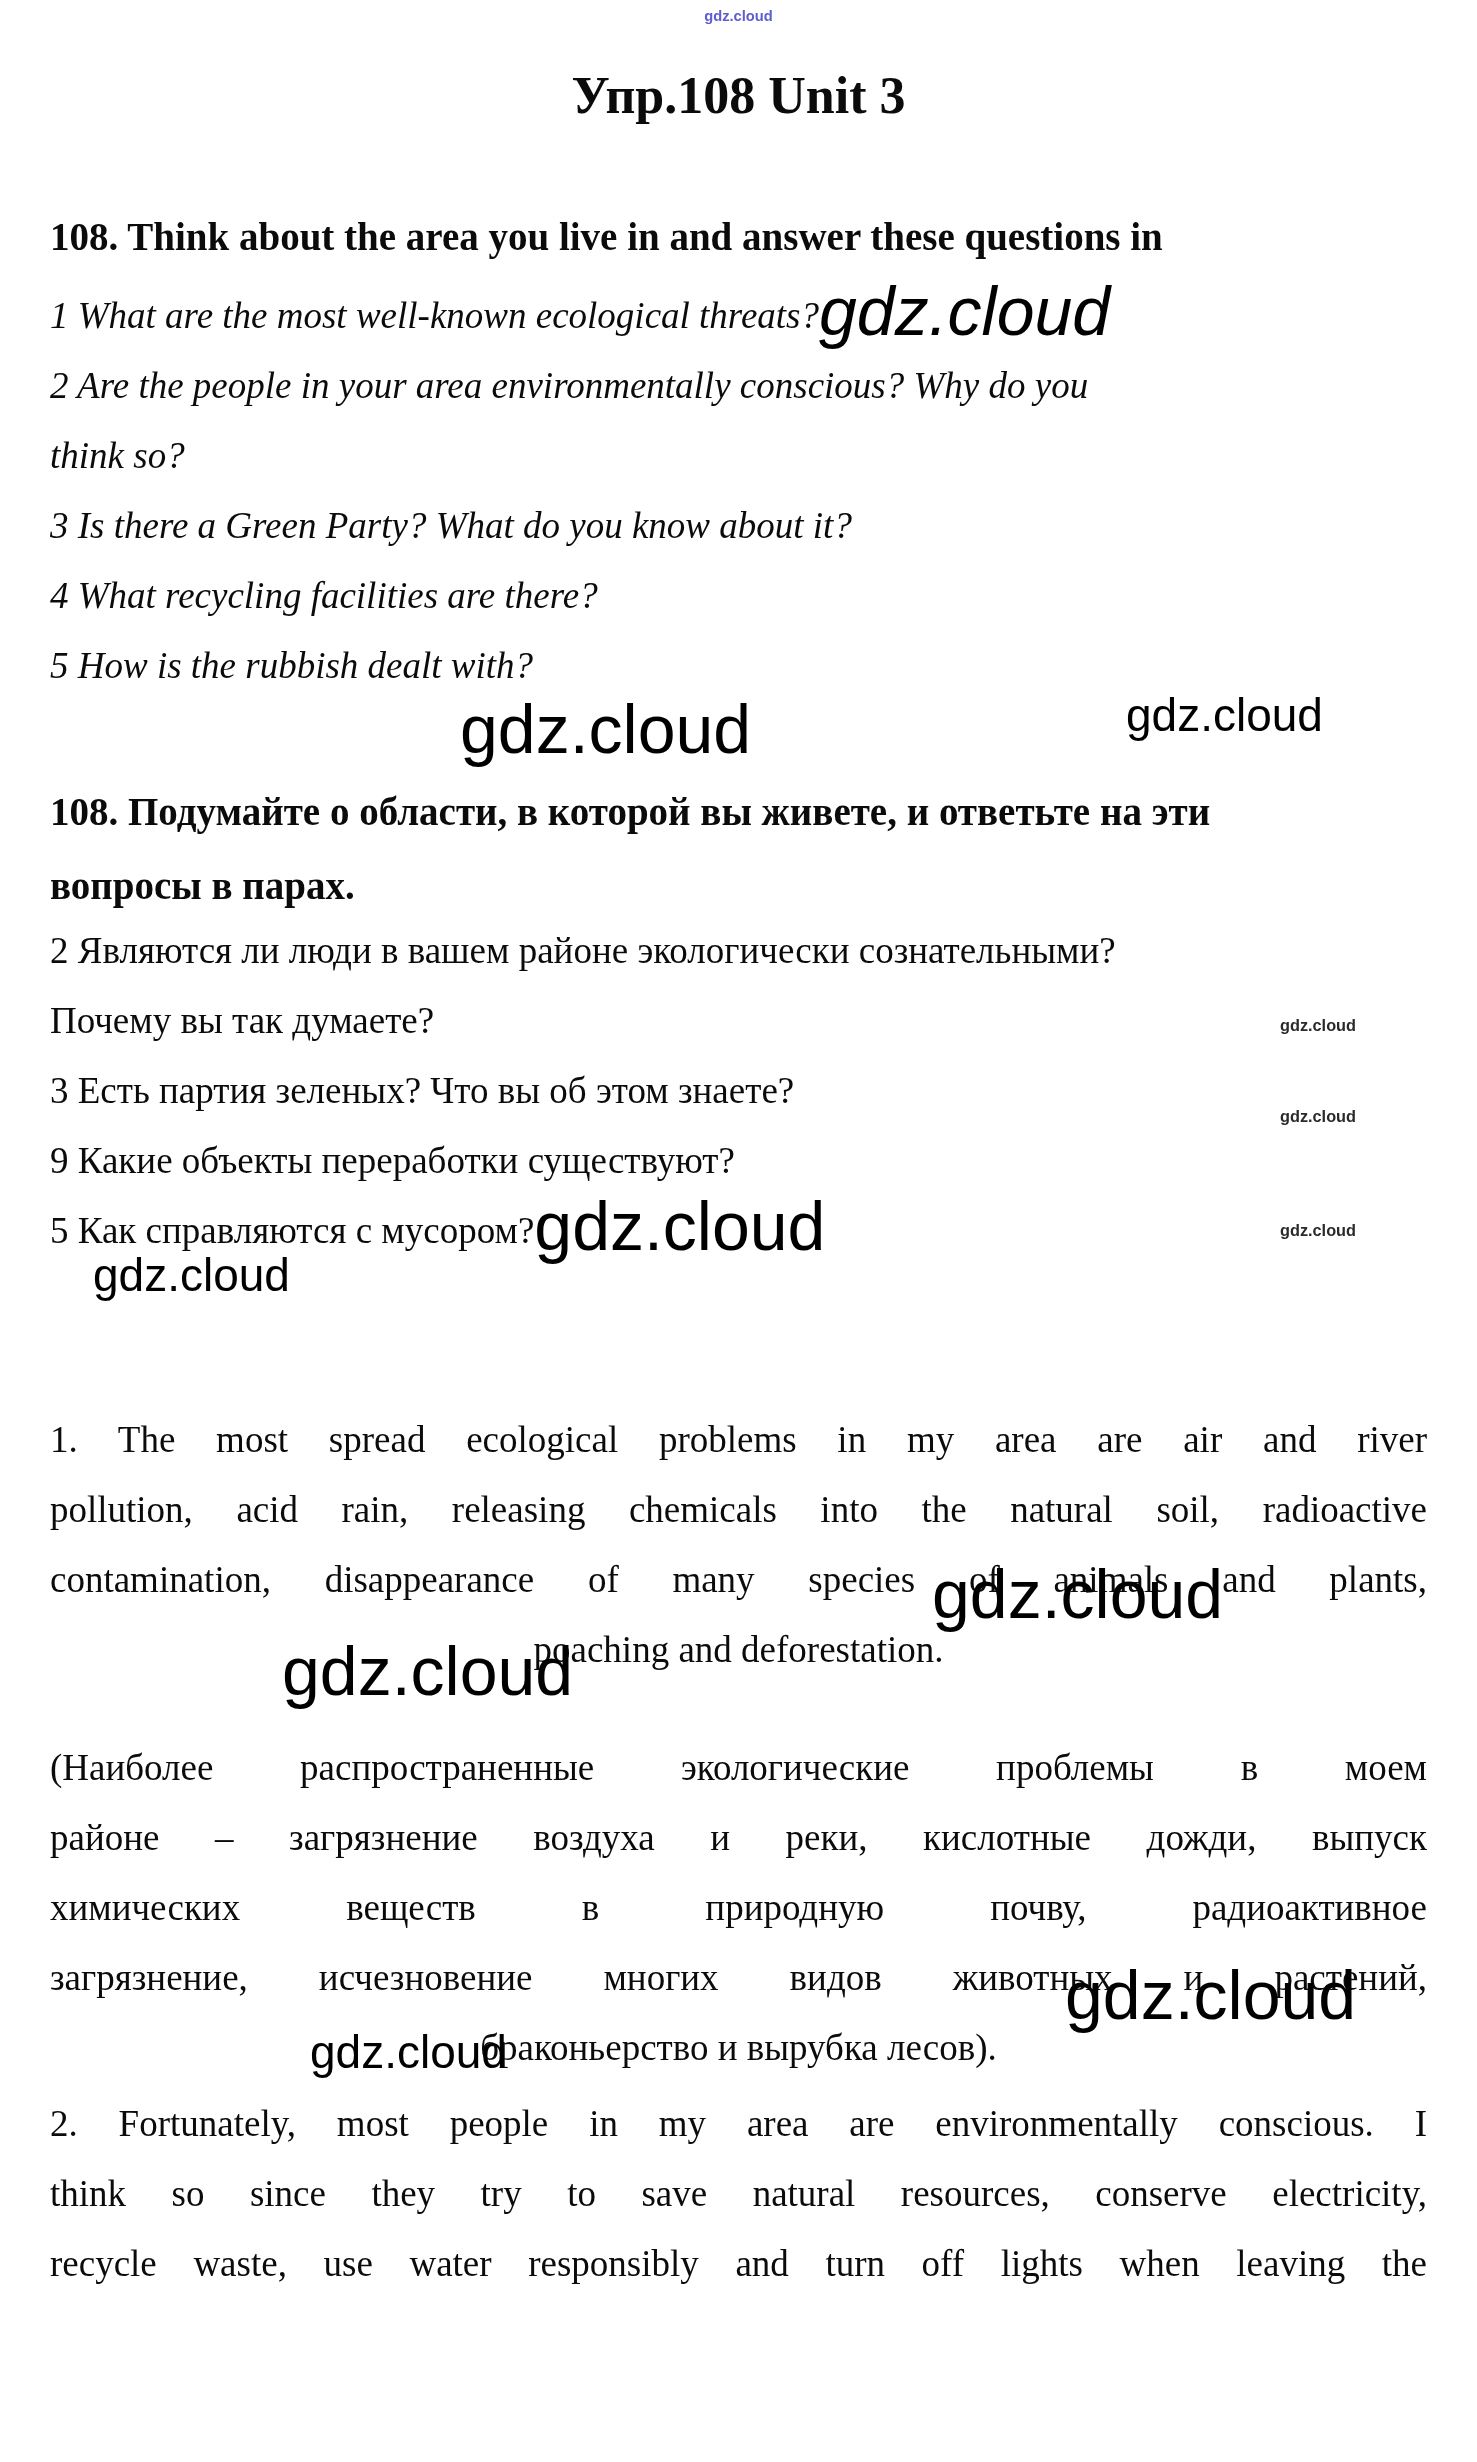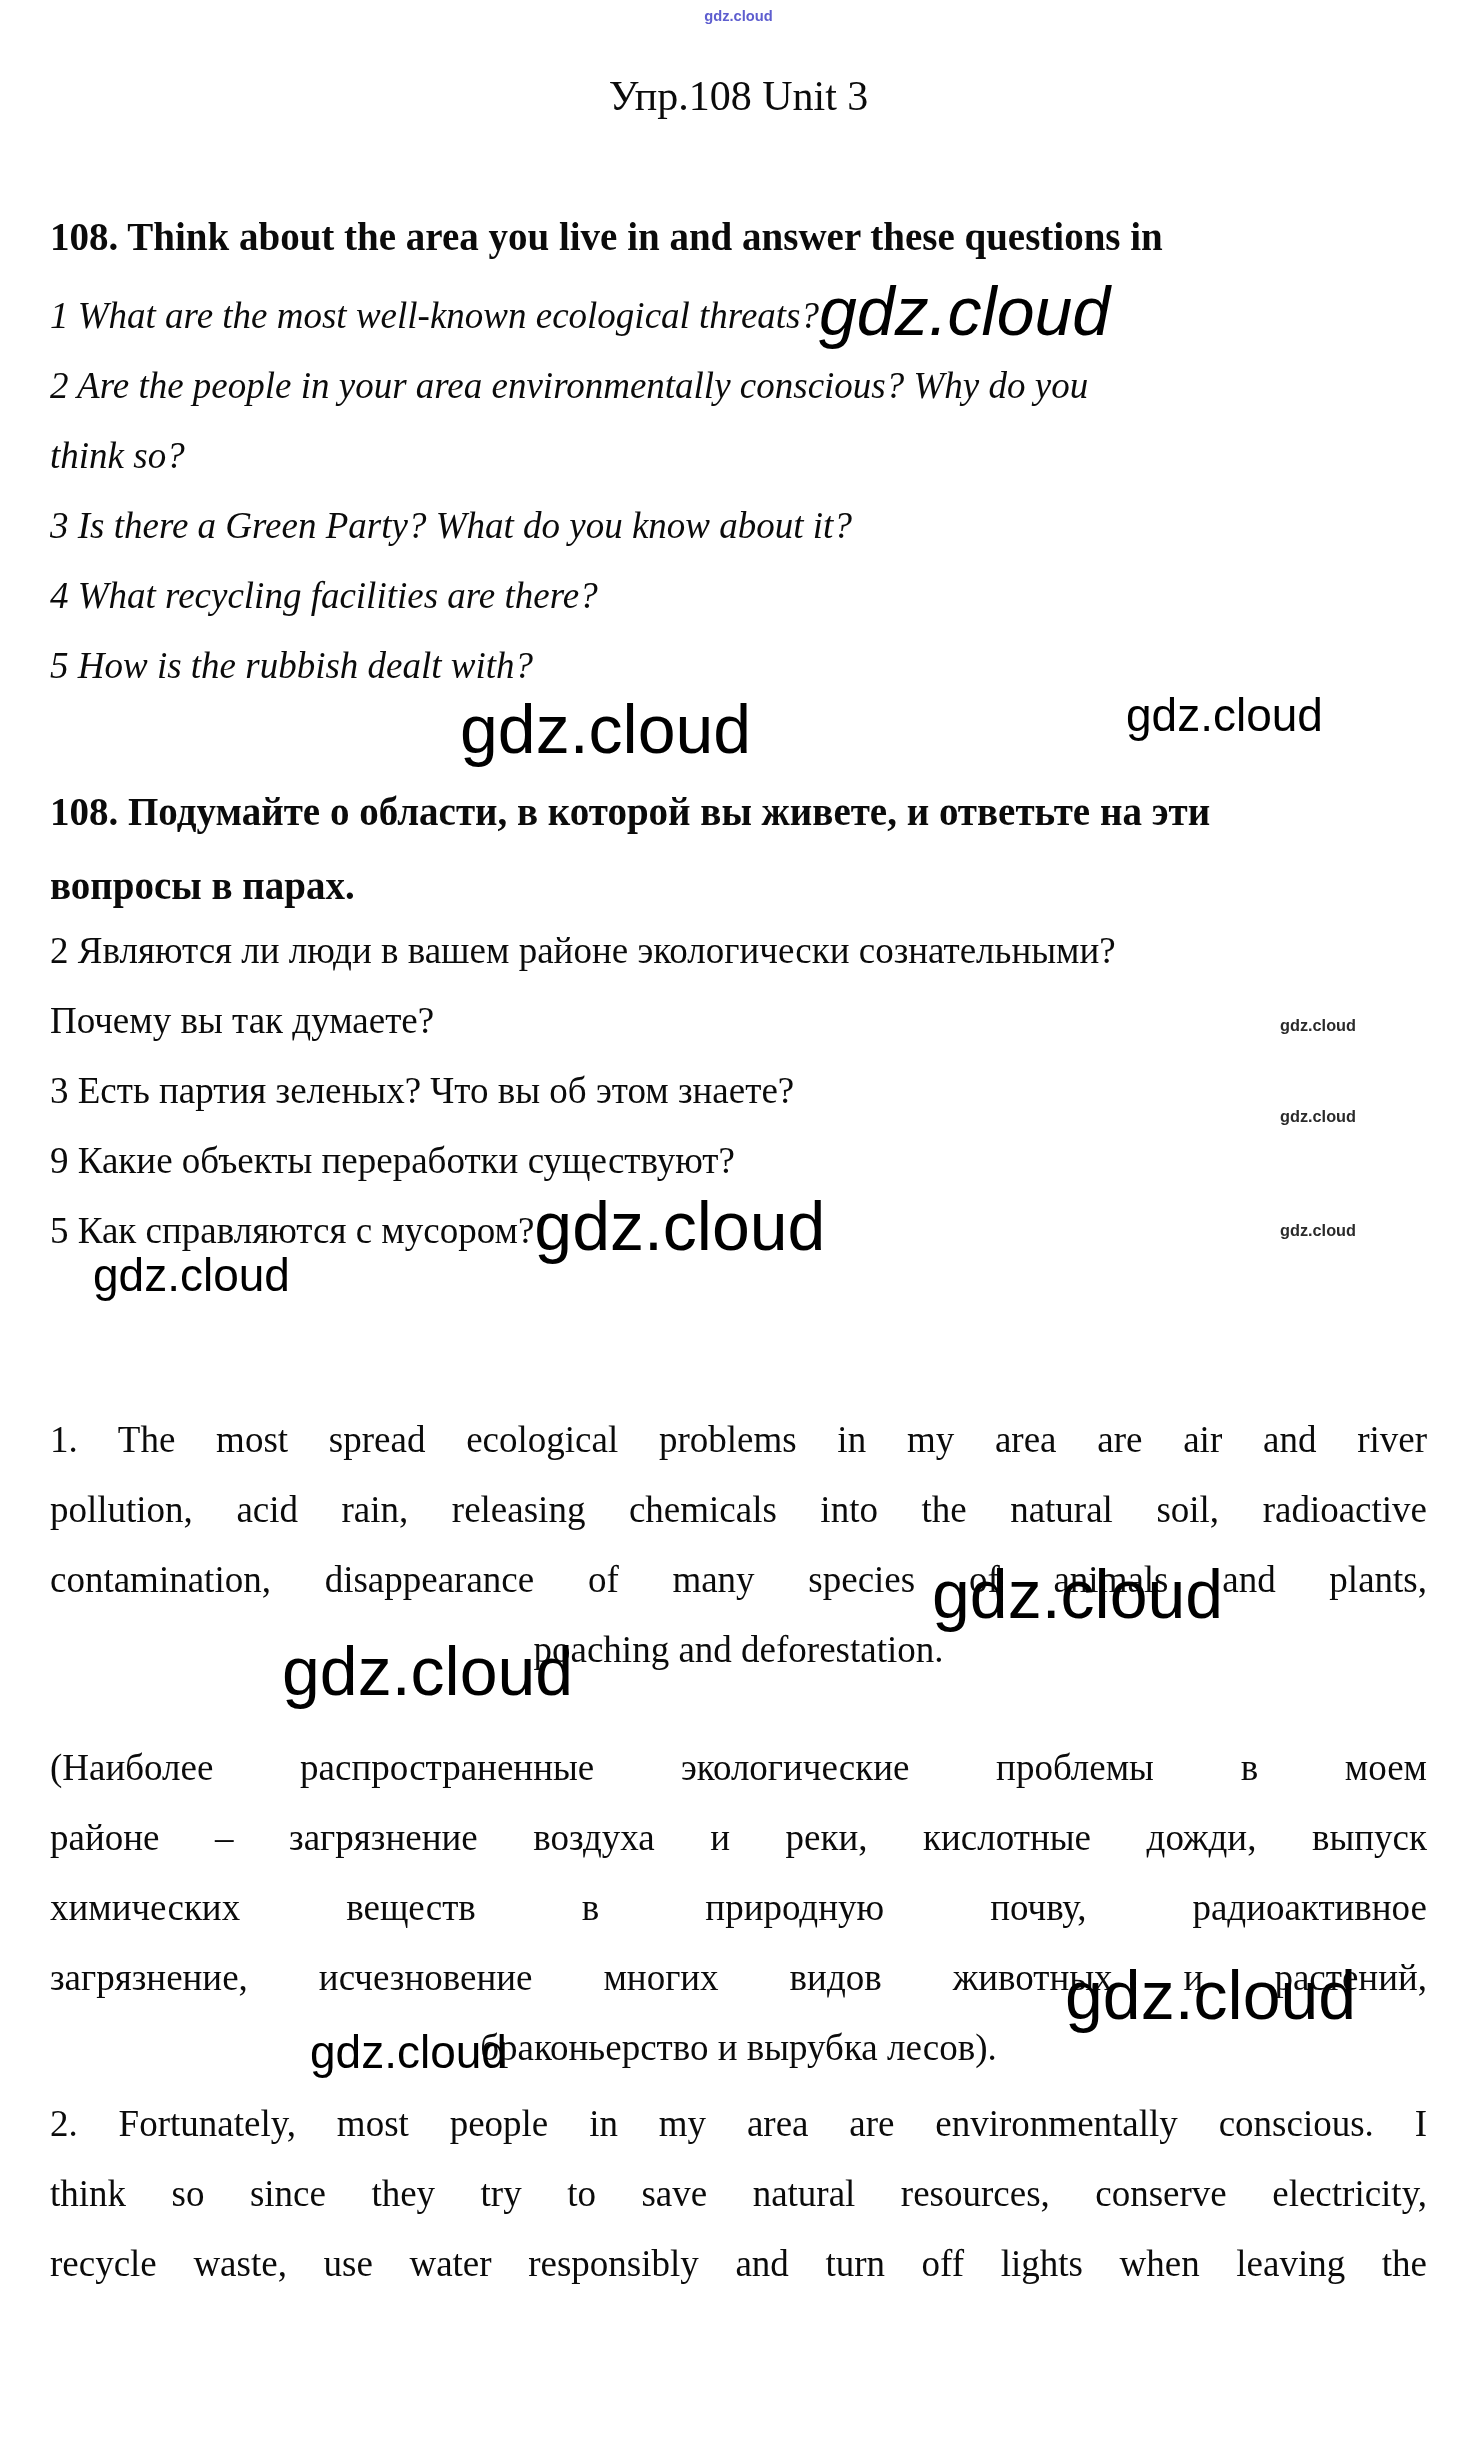--- a/index.html
+++ b/index.html
@@ -40,22 +40,22 @@
     vertical-align:-0.10em;
   }
   .wm-big{font-size:68px;font-weight:400;}
   .wm-med{font-size:46px;font-weight:400;}
   .wm-tiny{font-size:16.3px;font-weight:700;color:#2a2a2a;}
   .wm-abs{position:absolute;line-height:1;}
   
   .title{
     margin-top:45px;
     text-align:center;
-    font-size:42px;
-    font-weight:400;
+    font-size:52px;
+    font-weight:700;
     line-height:54px;
   }
   .h-en{margin-top:77px;}
   .h-ru{margin-top:0;}
   .hline{
     font-size:39px;
     font-weight:700;
     line-height:74px;
     white-space:nowrap;
   }

